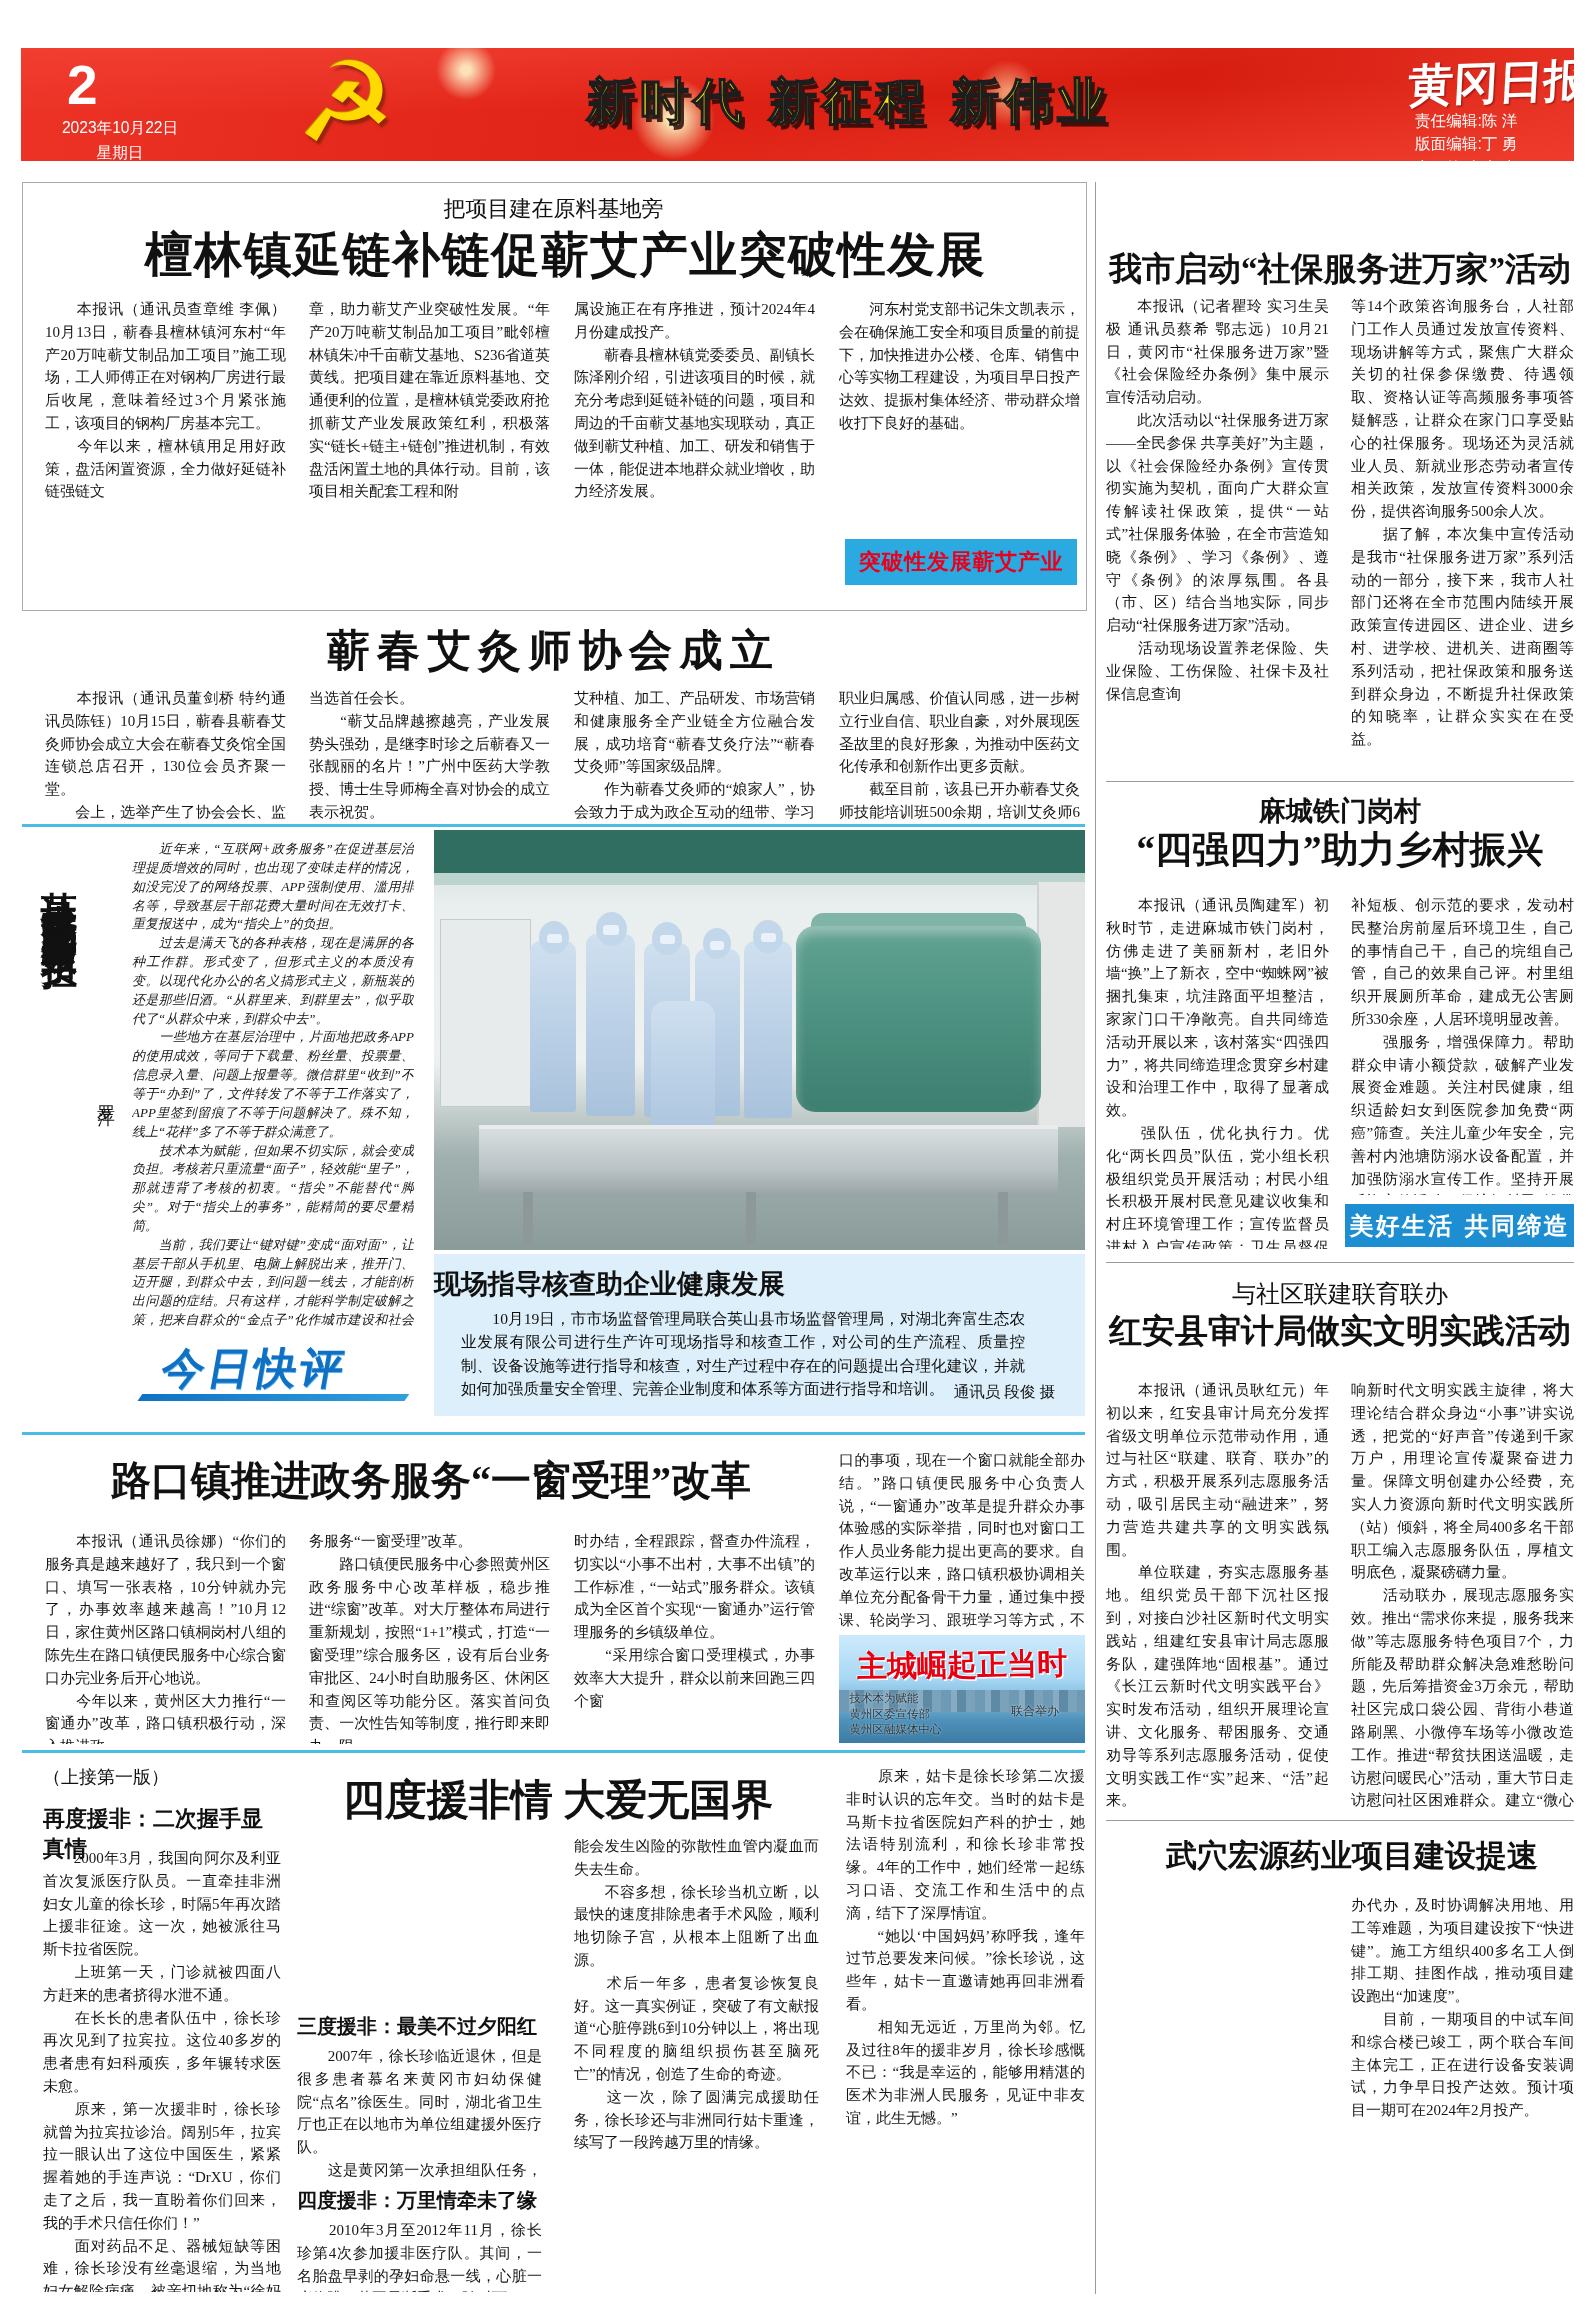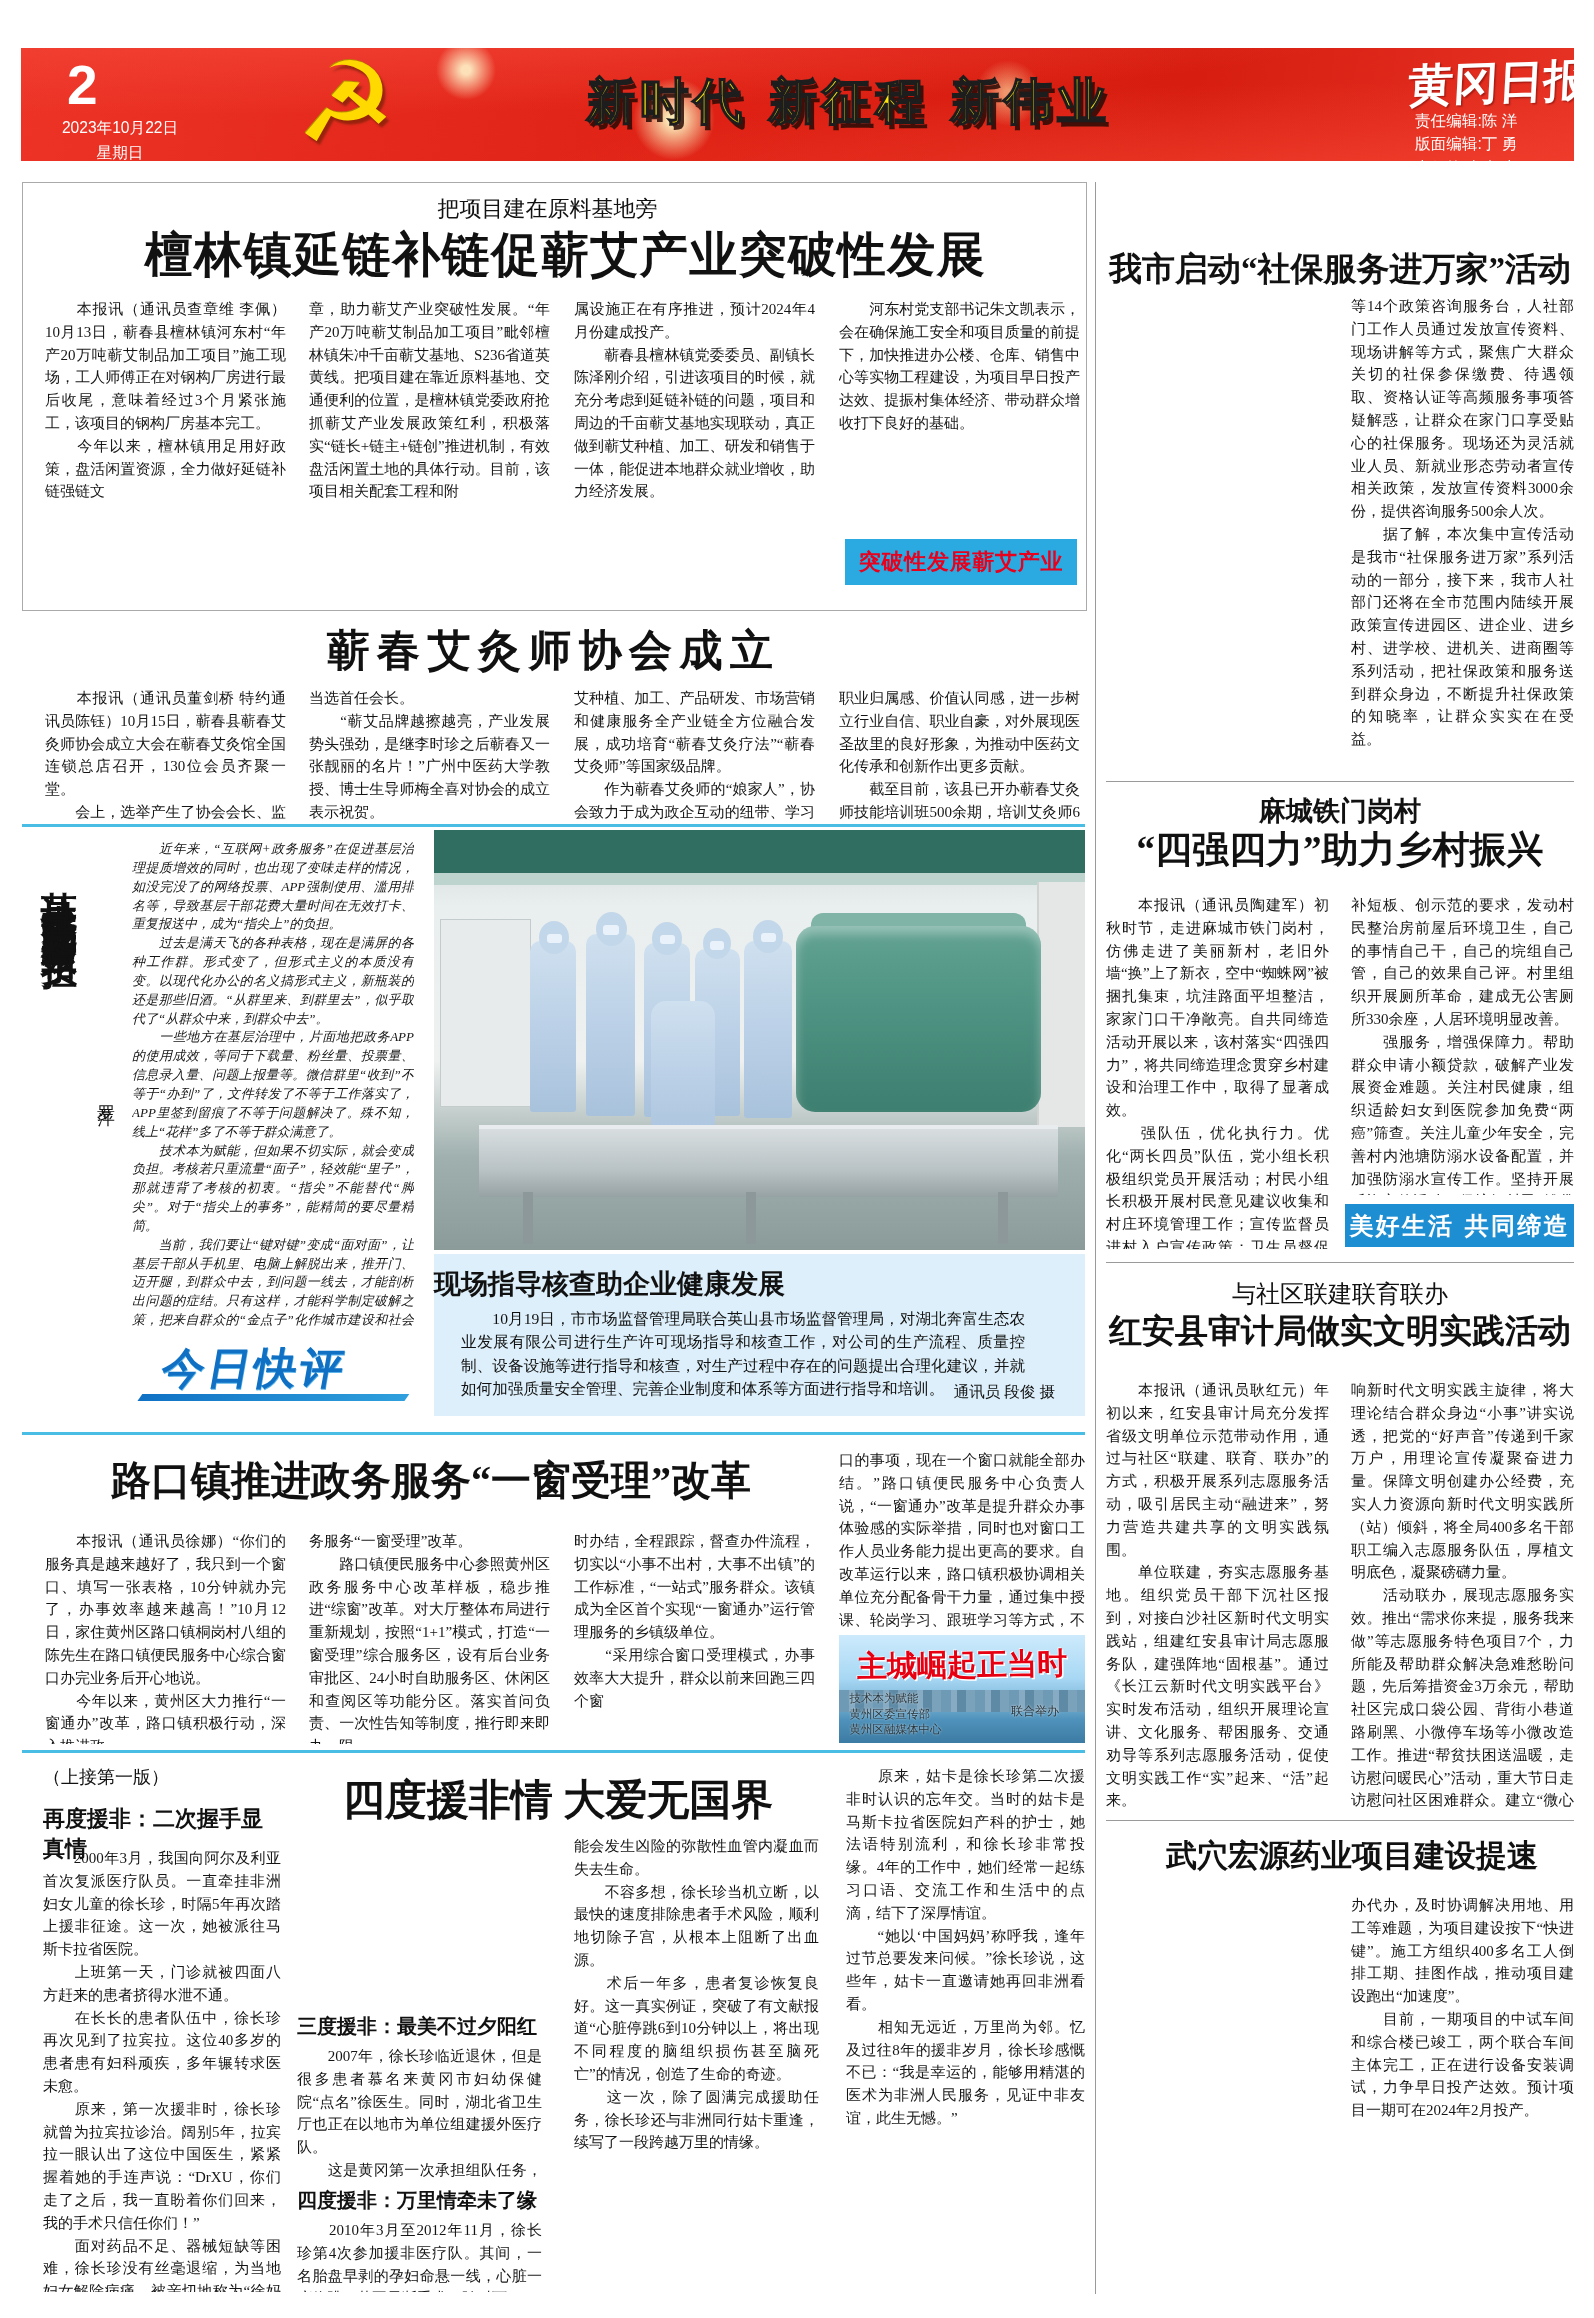--- a/index.html
+++ b/index.html
@@ -100,21 +100,21 @@
     <div class="slogan">新时代 新征程 新伟业</div>
     <div class="masthead">黄冈日报</div>
     <div class="editors">责任编辑:陈  洋
 版面编辑:丁  勇
 责任校对:小  志</div>
   </div>
 
   <div class="hairline" style="left:1095px;top:182px;width:0.7px;height:2112px;"></div>
 
   <div class="abs" style="left:22px;top:182px;width:1063px;height:427px;border:0.7px solid #aaa;"></div>
-  <div class="abs center" style="left:16px;top:194px;width:1063px;font-size:22px;">把项目建在原料基地旁</div>
+  <div class="abs center" style="left:22px;top:194px;width:1063px;font-size:22px;">把项目建在原料基地旁</div>
   <div class="abs center hl-sans" style="left:22px;top:223px;width:1063px;font-size:48px;letter-spacing:1.5px;">檀林镇延链补链促蕲艾产业突破性发展</div>
   <div class="col" style="left:45px;top:298px;width:241px;height:291px;">　　本报讯（通讯员查章维 李佩）10月13日，蕲春县檀林镇河东村“年产20万吨蕲艾制品加工项目”施工现场，工人师傅正在对钢构厂房进行最后收尾，意味着经过3个月紧张施工，该项目的钢构厂房基本完工。
 　　今年以来，檀林镇用足用好政策，盘活闲置资源，全力做好延链补链强链文</div>
   <div class="col" style="left:309px;top:298px;width:241px;height:291px;">章，助力蕲艾产业突破性发展。“年产20万吨蕲艾制品加工项目”毗邻檀林镇朱冲千亩蕲艾基地、S236省道英黄线。把项目建在靠近原料基地、交通便利的位置，是檀林镇党委政府抢抓蕲艾产业发展政策红利，积极落实“链长+链主+链创”推进机制，有效盘活闲置土地的具体行动。目前，该项目相关配套工程和附</div>
   <div class="col" style="left:574px;top:298px;width:241px;height:291px;">属设施正在有序推进，预计2024年4月份建成投产。
 　　蕲春县檀林镇党委委员、副镇长陈泽刚介绍，引进该项目的时候，就充分考虑到延链补链的问题，项目和周边的千亩蕲艾基地实现联动，真正做到蕲艾种植、加工、研发和销售于一体，能促进本地群众就业增收，助力经济发展。</div>
   <div class="col" style="left:839px;top:298px;width:241px;height:223px;">　　河东村党支部书记朱文凯表示，会在确保施工安全和项目质量的前提下，加快推进办公楼、仓库、销售中心等实物工程建设，为项目早日投产达效、提振村集体经济、带动群众增收打下良好的基础。</div>
   <div class="badge-blue" style="left:845px;top:539px;width:232px;height:46px;">突破性发展蕲艾产业</div>
 
   <div class="abs center hl-serif" style="left:22px;top:622px;width:1063px;font-size:43px;letter-spacing:7.4px;">蕲春艾灸师协会成立</div>
@@ -122,20 +122,23 @@
 　　会上，选举产生了协会会长、监事长、常务副会长、副会长、秘书长等组织机构成员，并向协会顾问、名誉会长、组织机构成员颁发证书，授发牌匾。朱珠</div>
   <div class="col" style="left:309px;top:687px;width:241px;height:132px;">当选首任会长。
 　　“蕲艾品牌越擦越亮，产业发展势头强劲，是继李时珍之后蕲春又一张靓丽的名片！”广州中医药大学教授、博士生导师梅全喜对协会的成立表示祝贺。
 　　近年来，该县围绕“百亿园区、千亿产业、中国艾都”发展目标，推动蕲艾大健康产业发展壮大，逐步实现蕲</div>
   <div class="col" style="left:574px;top:687px;width:241px;height:132px;">艾种植、加工、产品研发、市场营销和健康服务全产业链全方位融合发展，成功培育“蕲春艾灸疗法”“蕲春艾灸师”等国家级品牌。
 　　作为蕲春艾灸师的“娘家人”，协会致力于成为政企互动的纽带、学习交流的平台、聚集人才的高地。充分发挥市场、信息等优势，不断提升蕲春艾灸师的</div>
   <div class="col" style="left:839px;top:687px;width:241px;height:132px;">职业归属感、价值认同感，进一步树立行业自信、职业自豪，对外展现医圣故里的良好形象，为推动中医药文化传承和创新作出更多贡献。
 　　截至目前，该县已开办蕲春艾灸师技能培训班500余期，培训艾灸师6万余名，带动全产业链就业创业近30万人，年创造劳务经济收入逾百亿元。</div>
 
   <div class="abs center hl-serif" style="left:1106px;top:223px;width:468px;font-size:33px;margin-top:24px;">我市启动“社保服务进万家”活动</div>
+  <div class="col" style="left:1106px;top:295px;width:223px;height:482px;">　　本报讯（记者瞿玲 实习生吴极 通讯员蔡希 鄂志远）10月21日，黄冈市“社保服务进万家”暨《社会保险经办条例》集中展示宣传活动启动。
+　　此次活动以“社保服务进万家——全民参保 共享美好”为主题，以《社会保险经办条例》宣传贯彻实施为契机，面向广大群众宣传解读社保政策，提供“一站式”社保服务体验，在全市营造知晓《条例》、学习《条例》、遵守《条例》的浓厚氛围。各县（市、区）结合当地实际，同步启动“社保服务进万家”活动。
+　　活动现场设置养老保险、失业保险、工伤保险、社保卡及社保信息查询</div>
   <div class="col" style="left:1351px;top:295px;width:223px;height:482px;">等14个政策咨询服务台，人社部门工作人员通过发放宣传资料、现场讲解等方式，聚焦广大群众关切的社保参保缴费、待遇领取、资格认证等高频服务事项答疑解惑，让群众在家门口享受贴心的社保服务。现场还为灵活就业人员、新就业形态劳动者宣传相关政策，发放宣传资料3000余份，提供咨询服务500余人次。
 　　据了解，本次集中宣传活动是我市“社保服务进万家”系列活动的一部分，接下来，我市人社部门还将在全市范围内陆续开展政策宣传进园区、进企业、进乡村、进学校、进机关、进商圈等系列活动，把社保政策和服务送到群众身边，不断提升社保政策的知晓率，让群众实实在在受益。</div>
   <div class="hairline" style="left:1106px;top:781px;width:468px;height:0.7px;"></div>
 
   <div class="abs center" style="left:1106px;top:793px;width:468px;font-size:27px;font-weight:bold;">麻城铁门岗村</div>
   <div class="abs center hl-serif" style="left:1106px;top:825px;width:468px;font-size:37px;">“四强四力”助力乡村振兴</div>
   <div class="col" style="left:1106px;top:894px;width:223px;height:355px;">　　本报讯（通讯员陶建军）初秋时节，走进麻城市铁门岗村，仿佛走进了美丽新村，老旧外墙“换”上了新衣，空中“蜘蛛网”被捆扎集束，坑洼路面平坦整洁，家家门口干净敞亮。自共同缔造活动开展以来，该村落实“四强四力”，将共同缔造理念贯穿乡村建设和治理工作中，取得了显著成效。
 　　强队伍，优化执行力。优化“两长四员”队伍，党小组长积极组织党员开展活动；村民小组长积极开展村民意见建议收集和村庄环境管理工作；宣传监督员进村入户宣传政策；卫生员督促村民养成良好的卫生习惯，及时清扫庭院，垃圾入箱，废水入管网，柴草及时收拾，还设有民政员、治保员。同时，引导群众建立自治组织，红白理事会树立移风易俗、勤俭节约的良好风气，五老和谐会帮助解决村民间的矛盾。
 　　强治理，加强向心力。各湾</div>
   <div class="col" style="left:1351px;top:894px;width:223px;height:301px;">补短板、创示范的要求，发动村民整治房前屋后环境卫生，自己的事情自己干，自己的垸组自己管，自己的效果自己评。村里组织开展厕所革命，建成无公害厕所330余座，人居环境明显改善。

